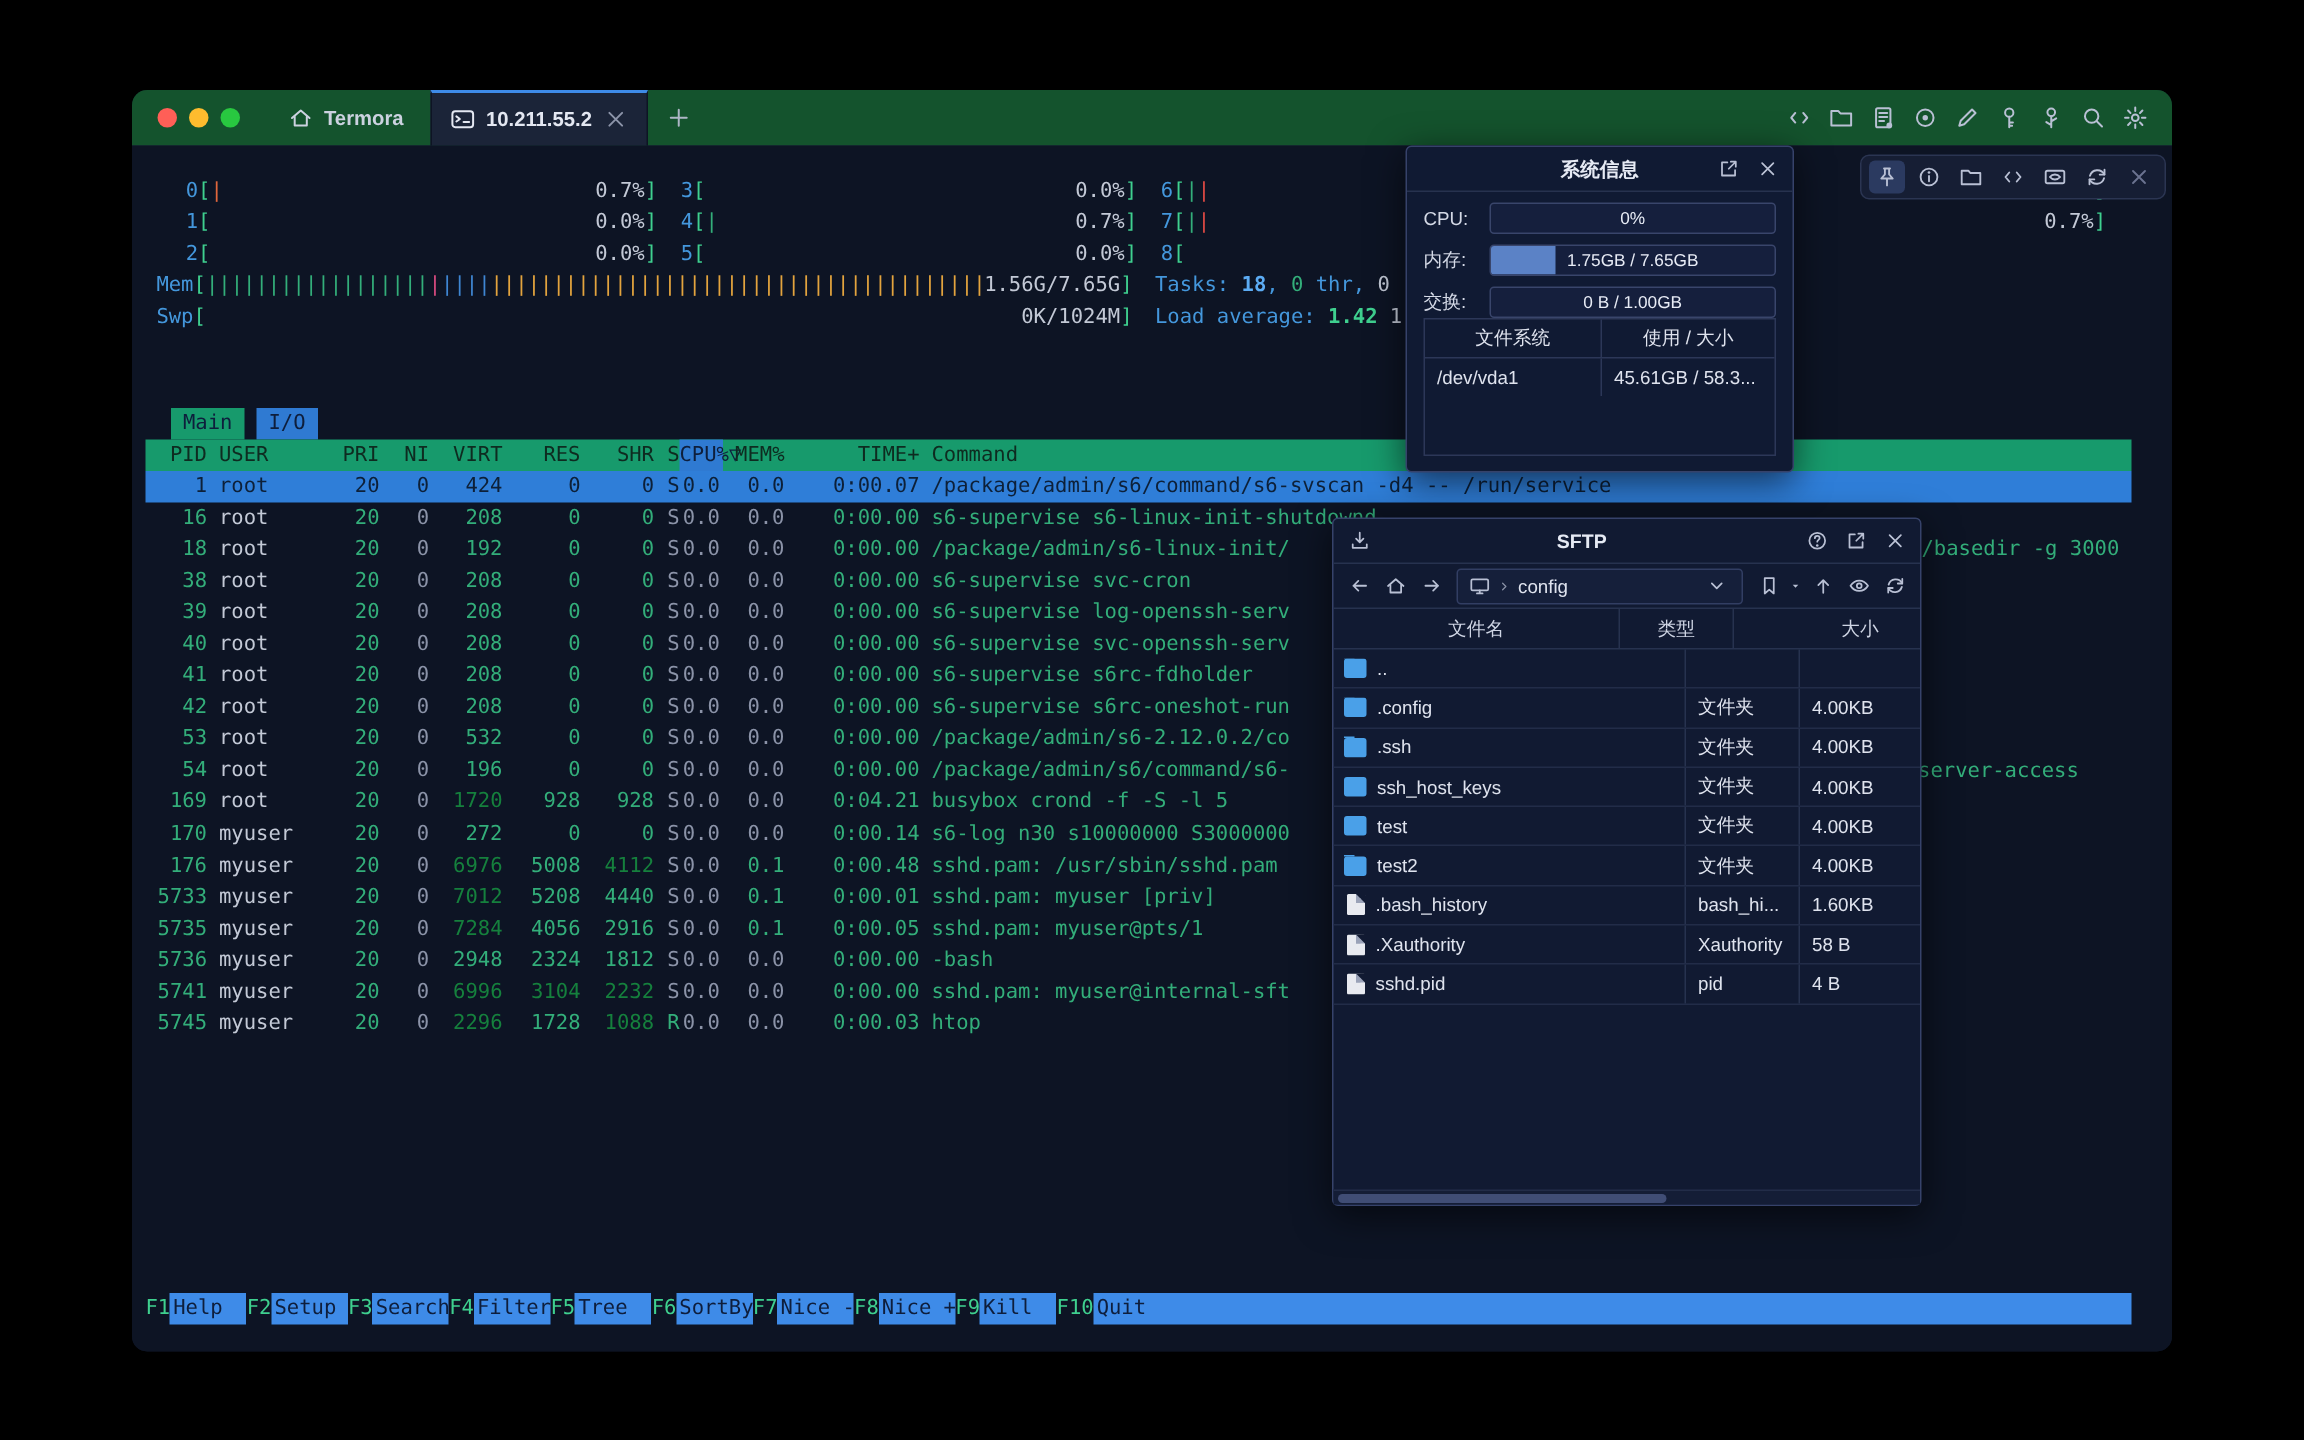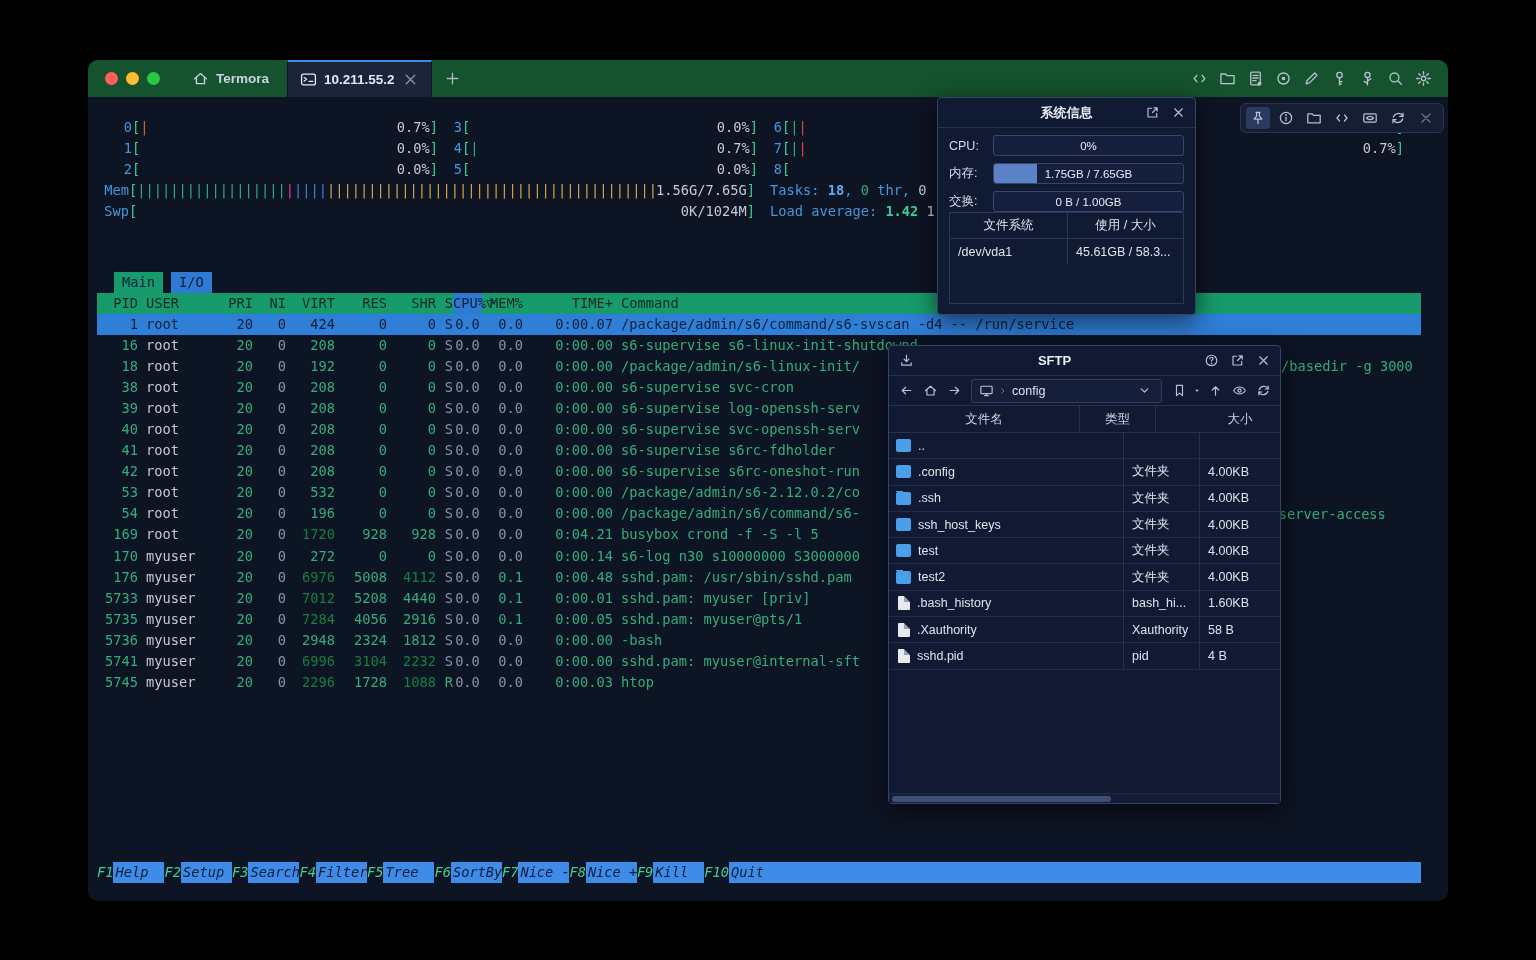--- a/index.html
+++ b/index.html
@@ -44,21 +44,21 @@
   .c-pri{width:33px;text-align:right}
   .c-ni{width:33px;text-align:right}
   .c-virt{width:49px;text-align:right}
   .c-res{width:52px;text-align:right}
   .c-shr{width:49px;text-align:right}
   .c-s{width:17px;text-align:right}
   .c-cpu{width:29px;text-align:center}
   .c-mem{width:41px;text-align:right}
   .c-time{width:90px;text-align:right}
   .c-cmd{padding-left:8px;flex:1;overflow:hidden;white-space:pre}
-  .fbar{display:flex;height:21.06px;align-items:stretch;font-style:italic;}
+  .fbar{display:flex;height:21.06px;align-items:stretch;}
   .fkey{color:#3fd08f;display:flex;align-items:center;}
   .flabel{width:49px;background:#3e8be8;color:#0e1e3c;display:flex;align-items:center;padding-left:2px;overflow:hidden;white-space:pre;}
   .ffill{flex:1;background:#3e8be8;}
   
   .panel{position:absolute;background:#101a33;border:1px solid #36426a;box-shadow:0 6px 24px rgba(0,0,0,.6);color:#dfe3ee;z-index:5;}
   .ptitle{display:flex;align-items:center;height:29px;border-bottom:1px solid #27324f;padding:0 8px;font-size:13px;}
   .ptitle .ttl{flex:1;text-align:center;font-weight:bold;color:#e6eaf4;}
   .picon{width:18px;height:18px;display:inline-flex;align-items:center;justify-content:center;color:#b9c0d4;margin-left:8px;}
   .picon svg{width:15px;height:15px;}
   

